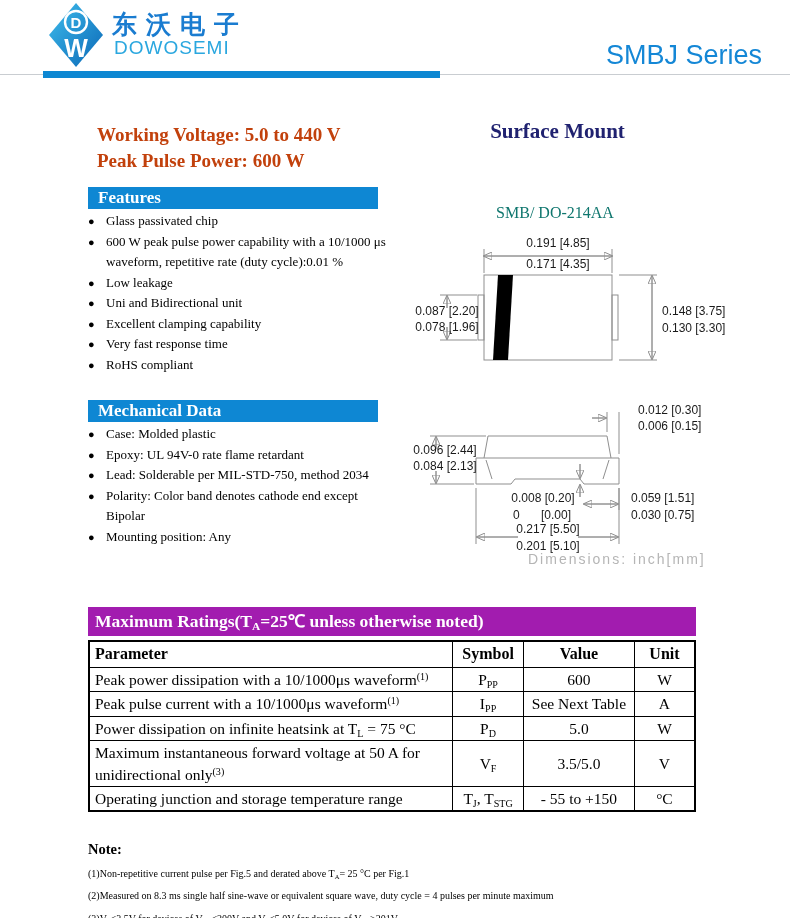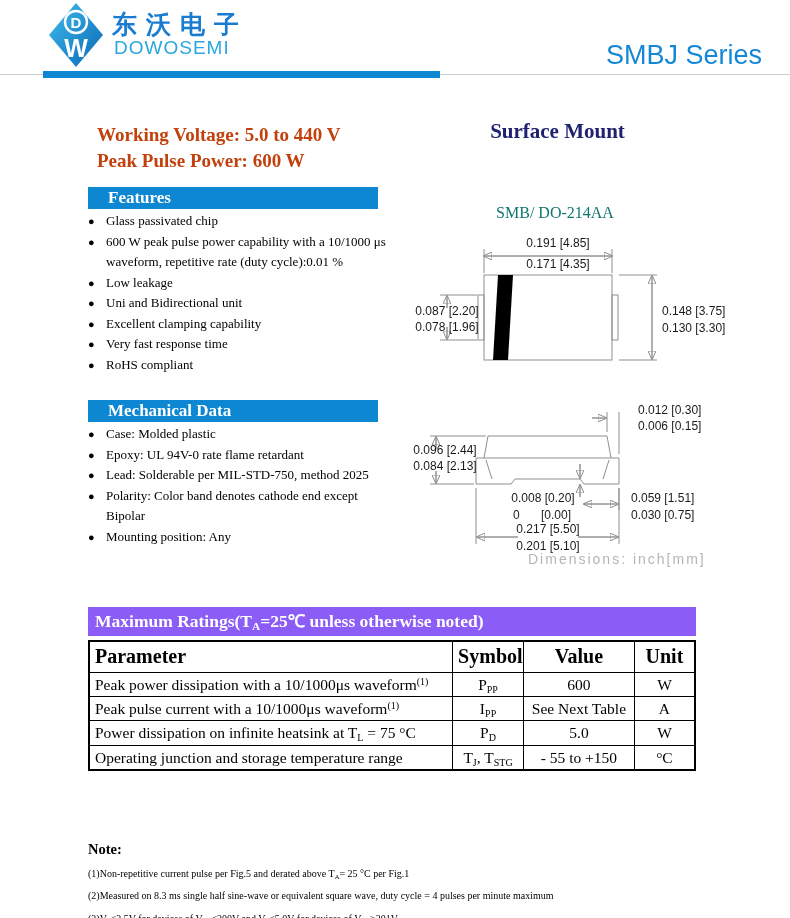--- a/index.html
+++ b/index.html
@@ -14,21 +14,21 @@
            letter-spacing:9px;color:#1a7cd0;font-family:"Liberation Sans",sans-serif;}
   .en-name{position:absolute;left:114px;top:37px;font-size:19px;color:#2aa7df;
            letter-spacing:1px;font-family:"Liberation Sans",sans-serif;}
   .series{position:absolute;right:28px;top:40px;font-size:27px;color:#1487d6;
           font-family:"Liberation Sans",sans-serif;}
 
   
   .intro{position:absolute;left:97px;top:122px;font-size:19px;font-weight:bold;
          color:#c2410c;line-height:26px;}
   .band{position:absolute;left:88px;width:290px;height:22px;background:#0e87d3;
-        color:#fff;font-weight:bold;font-size:17px;line-height:22px;padding-left:20px;
+        color:#fff;font-weight:bold;font-size:17px;line-height:22px;padding-left:10px;
         box-sizing:border-box;}
   .band-features{top:187px;}
   .band-mech{top:400px;}
   .bullets{position:absolute;left:88px;width:312px;}
   .bullets-features{top:211px;}
   .bullets-mech{top:424px;}
   .bullet-item{display:flex;align-items:flex-start;margin:0 0 0 0;}
   .blt{flex:0 0 18px;font-size:11px;line-height:20.5px;}
   .btxt{flex:1;font-size:13px;line-height:20.5px;max-width:293px;}
 
@@ -42,27 +42,27 @@
   .diag{position:absolute;}
   .diag line,.diag path,.diag rect,.diag polygon.outl{stroke:#8f8f8f;stroke-width:1;fill:none;}
   .diag .dim{stroke:#5f5f5f;}
   .diag text{font-family:"Liberation Sans",sans-serif;font-size:12px;fill:#1a1a1a;
              stroke:none;}
   .dims-note{position:absolute;left:528px;top:551px;font-size:14px;color:#b5b5b5;
              letter-spacing:2px;font-family:"Liberation Sans",sans-serif;}
 
   
   .ratings-banner{position:absolute;left:88px;top:607px;width:608px;height:29px;
-                  background:#8b5cf6;color:#fff;font-weight:bold;font-size:17.5px;
+                  background:#a21caf;color:#fff;font-weight:bold;font-size:17.5px;
                   line-height:29px;padding-left:7px;box-sizing:border-box;}
   .ratings-table{position:absolute;left:88px;top:640px;width:608px;border-collapse:collapse;
                  table-layout:fixed;font-size:15.5px;}
   .ratings-table th,.ratings-table td{border:1.5px solid #000;padding:1px 5px;line-height:1.38;}
   .ratings-table{border:2px solid #000;}
-  .ratings-table th{font-size:20px;text-align:left;height:23px;border-radius:12px;}
+  .ratings-table th{font-size:16px;text-align:left;height:23px;border-radius:12px;}
   .col-param{width:60%;}
   .col-symbol{width:11.7%;}
   .col-value{width:18.3%;}
   .col-unit{width:10%;}
   .ctr{text-align:center !important;}
   sub{font-size:0.65em;vertical-align:-0.25em;line-height:0;}
   sup{font-size:0.65em;vertical-align:0.5em;line-height:0;}
 
   
   .notes{position:absolute;left:88px;top:841px;width:645px;}
@@ -141,21 +141,21 @@
     <div class="bullet-item">
         <span class="blt">●</span>
         <span class="btxt">Case: Molded plastic</span>
       </div>
     <div class="bullet-item">
         <span class="blt">●</span>
         <span class="btxt">Epoxy: UL 94V-0 rate flame retardant</span>
       </div>
     <div class="bullet-item">
         <span class="blt">●</span>
-        <span class="btxt">Lead: Solderable per MIL-STD-750, method 2025</span>
+        <span class="btxt">Lead: Solderable per MIL-STD-750, method 2034</span>
       </div>
     <div class="bullet-item">
         <span class="blt">●</span>
         <span class="btxt">Polarity: Color band denotes cathode end except Bipolar</span>
       </div>
     <div class="bullet-item">
         <span class="blt">●</span>
         <span class="btxt">Mounting position: Any</span>
       </div>
   </div>
@@ -259,20 +259,26 @@
       <td class="ctr">See Next Table</td>
       <td class="ctr">A</td>
     </tr>
     <tr>
       <td>Power dissipation on infinite heatsink at T<sub>L</sub> = 75 °C</td>
       <td class="ctr">P<sub>D</sub></td>
       <td class="ctr">5.0</td>
       <td class="ctr">W</td>
     </tr>
     <tr>
+      <td>Maximum instantaneous forward voltage at 50 A for unidirectional only<sup>(3)</sup></td>
+      <td class="ctr">V<sub>F</sub></td>
+      <td class="ctr">3.5/5.0</td>
+      <td class="ctr">V</td>
+    </tr>
+    <tr>
       <td>Operating junction and storage temperature range</td>
       <td class="ctr">T<sub>J</sub>, T<sub>STG</sub></td>
       <td class="ctr">- 55 to +150</td>
       <td class="ctr">°C</td>
     </tr>
   </tbody>
     </table>
 
   <div class="notes">
     <div class="notes-heading">Note:</div>

